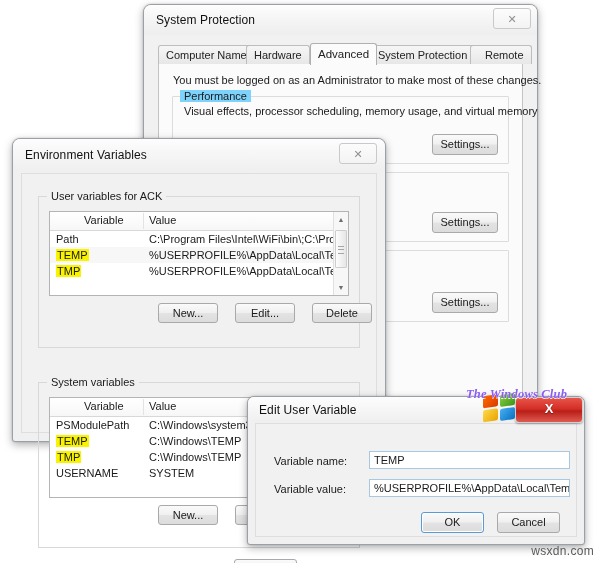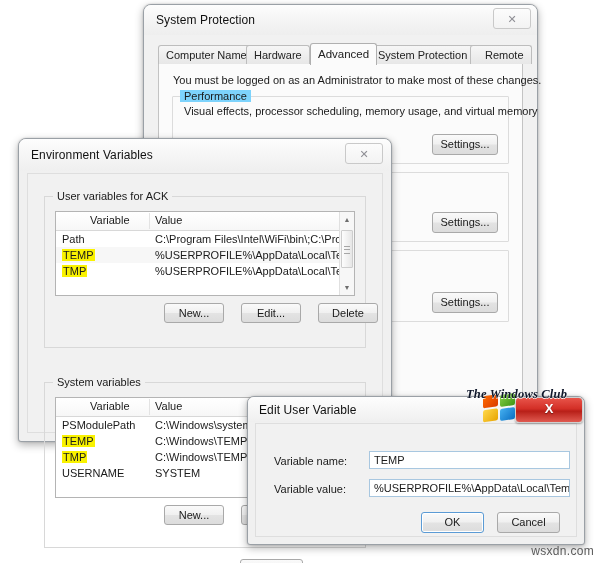--- a/index.html
+++ b/index.html
@@ -174,21 +174,21 @@
     line-height: 18px;
     background: #f7f000;
     border: 1px solid #8a8a8a;
     border-radius: 2px;
     font-size: 11px;
     color: #111;
   }
 
   
   #envwin {
-    left: 18px;
+    left: 12px;
     top: 138px;
     width: 374px;
     height: 304px;
     background: #f0f0f0;
     border-radius: 8px 8px 3px 3px;
   }
   #envwin .titlebar {
     height: 32px;
     position: relative;
     background: linear-gradient(to bottom, #fdfdfd 0%, #f5f5f5 55%, #efefef 100%);
@@ -402,21 +402,21 @@
     pointer-events: none;
   }
   #twc .twc-text {
     position: absolute;
     left: 0;
     top: 0;
     font-family: "Liberation Serif", serif;
     font-style: italic;
     font-weight: bold;
     font-size: 12.5px;
-    color: #0f172a;
+    color: #8b5cf6;
     letter-spacing: 0.2px;
     text-shadow: 0 1px 0 rgba(255,255,255,0.9);
     white-space: nowrap;
   }
   #twc .redbtn {
     position: absolute;
     left: 49px;
     top: 10px;
     width: 66px;
     height: 24px;

